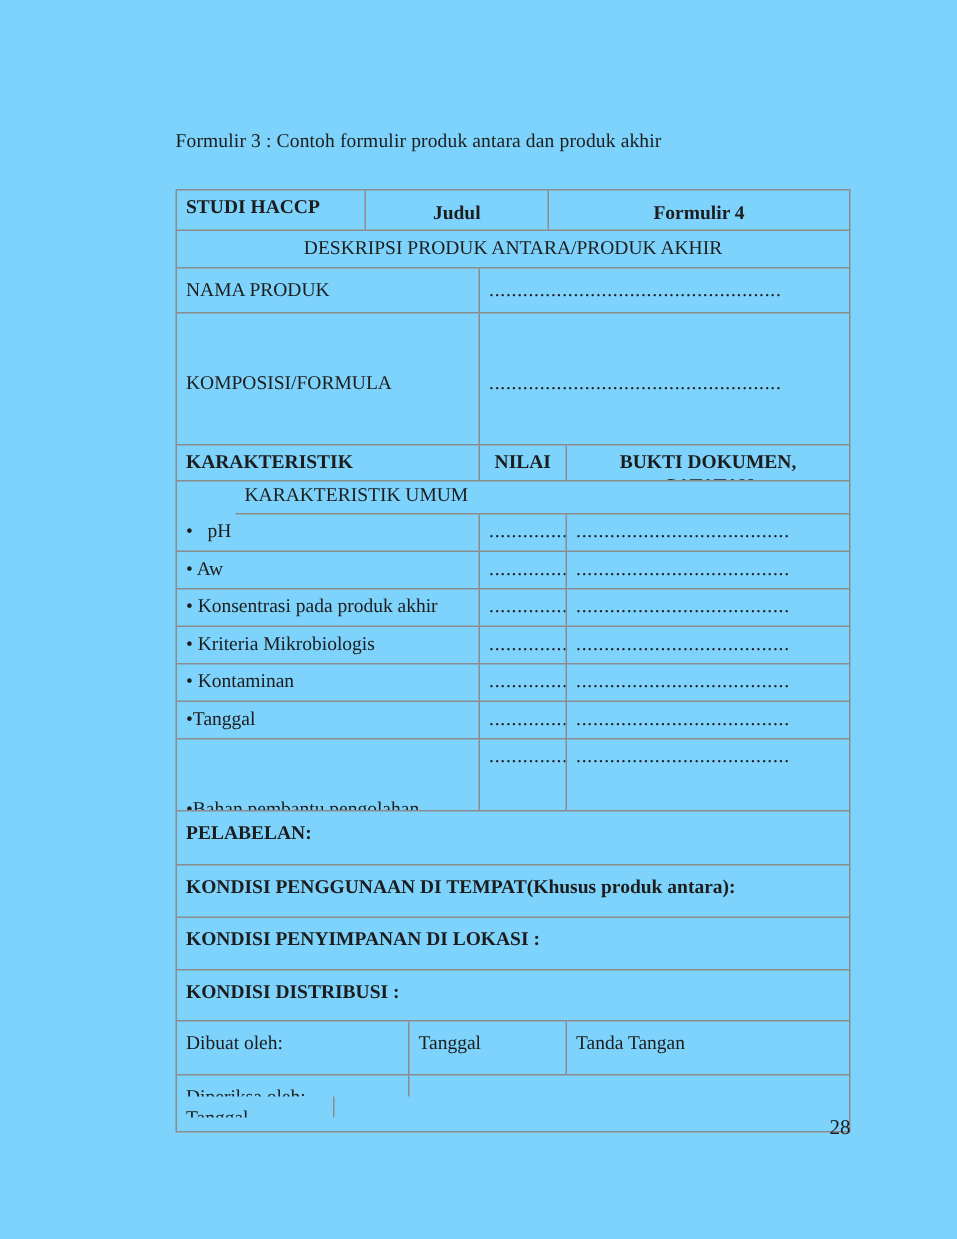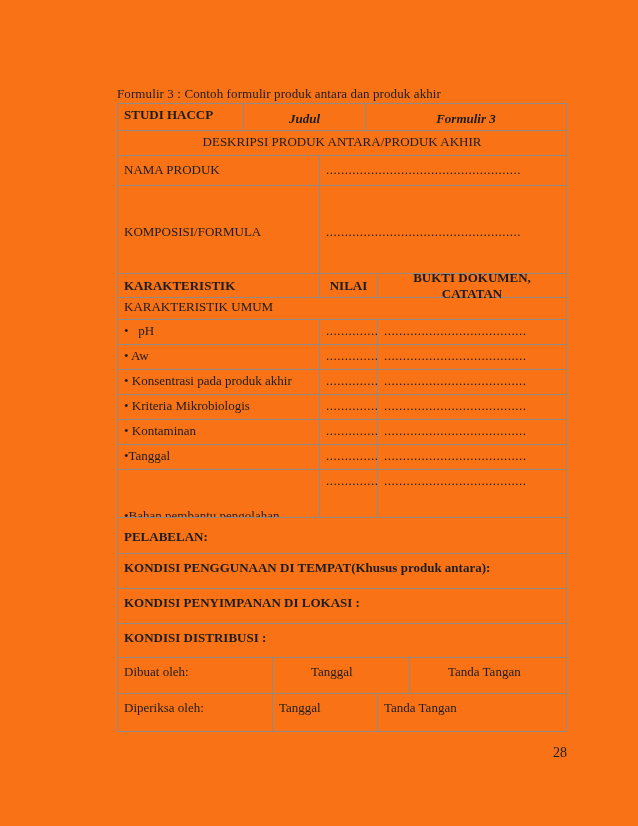--- a/index.html
+++ b/index.html
@@ -1,73 +1,73 @@
 <!DOCTYPE html>
 <html><head>
 <meta charset="utf-8">
 <style>
   * { margin:0; padding:0; box-sizing:border-box; }
   html,body { background:#ffffff; }
   .page {
     position:relative;
     width:638px; height:826px;
-    background:#f97316;
+    background:#7dd3fc;
     font-family:"Liberation Serif","DejaVu Serif",serif;
     color:#1c1c1c;
     font-size:13px;
     overflow:hidden;
   }
   .doc-title {
     position:absolute; left:117px; top:86px;
     font-size:13px; letter-spacing:0.1px;
     white-space:pre;
   }
   .form-table {
-    position:absolute; left:117px; top:103px; width:450px;
+    position:absolute; left:117px; top:126px; width:450px;
     border:1px solid #8c8c8c;
   }
   .t-row { display:flex; border-bottom:1px solid #8c8c8c; }
   .t-row:last-child { border-bottom:none; }
   .cell { border-right:1px solid #8c8c8c; padding:3px 6px; overflow:hidden; white-space:pre-wrap; }
   .cell:last-child { border-right:none; flex:1; }
   .bold { font-weight:bold; }
   .center { text-align:center; }
   
   .w126 { width:126px; } .w122 { width:122px; }
   .w202 { width:202px; } .w58  { width:58px; }
   .w155 { width:155px; } .w105 { width:105px; }
   
   .h-header { height:27px; } .h-desk { height:25px; }
   .h-nama { height:30px; }   .h-komp { height:88px; }
-  .h-charhdr { height:24px;align-items:center; }.h-umum { height:22px; }
+  .h-charhdr { height:24px; }.h-umum { height:22px;margin-left:39px; }
   .h-bullet { height:25px; } .h-bahan { height:48px; }
-  .h-pel { height:36px;align-items:center; } .h-kond { height:35px; } .h-kond2 { height:34px; }
-  .h-sig1 { height:36px;gap:32px; } .h-sig2 { height:37px; }
-  .head-mid { padding-top:7px;font-style:italic; }
+  .h-pel { height:36px; } .h-kond { height:35px; } .h-kond2 { height:34px; }
+  .h-sig1 { height:36px; } .h-sig2 { height:37px;flex-direction:column; }
+  .head-mid { padding-top:7px; }
   .line { line-height:21px; height:21px; white-space:pre; }
   .dots { letter-spacing:0.5px; white-space:nowrap; }
   .pad-top6 { padding-top:6px; }
   .page-number {
     position:absolute; left:117px; top:745px; width:450px;
     text-align:right; font-size:14px;
   }
 </style>
 </head>
 <body>
 
 <div class="page">
 
   <div class="doc-title">Formulir 3 : Contoh formulir produk antara dan produk akhir</div>
 
   <div class="form-table">
 
     <div class="t-row h-header">
       <div class="cell w126 bold">STUDI HACCP</div>
       <div class="cell w122 bold center head-mid">Judul</div>
-      <div class="cell bold center head-mid">Formulir 3</div>
+      <div class="cell bold center head-mid">Formulir 4</div>
     </div>
 
     <div class="t-row h-desk">
       <div class="cell center">DESKRIPSI PRODUK ANTARA/PRODUK AKHIR</div>
     </div>
 
     <div class="t-row h-nama">
       <div class="cell w202 pad-top6">NAMA PRODUK</div>
       <div class="cell dots pad-top6">....................................................</div>
     </div>

